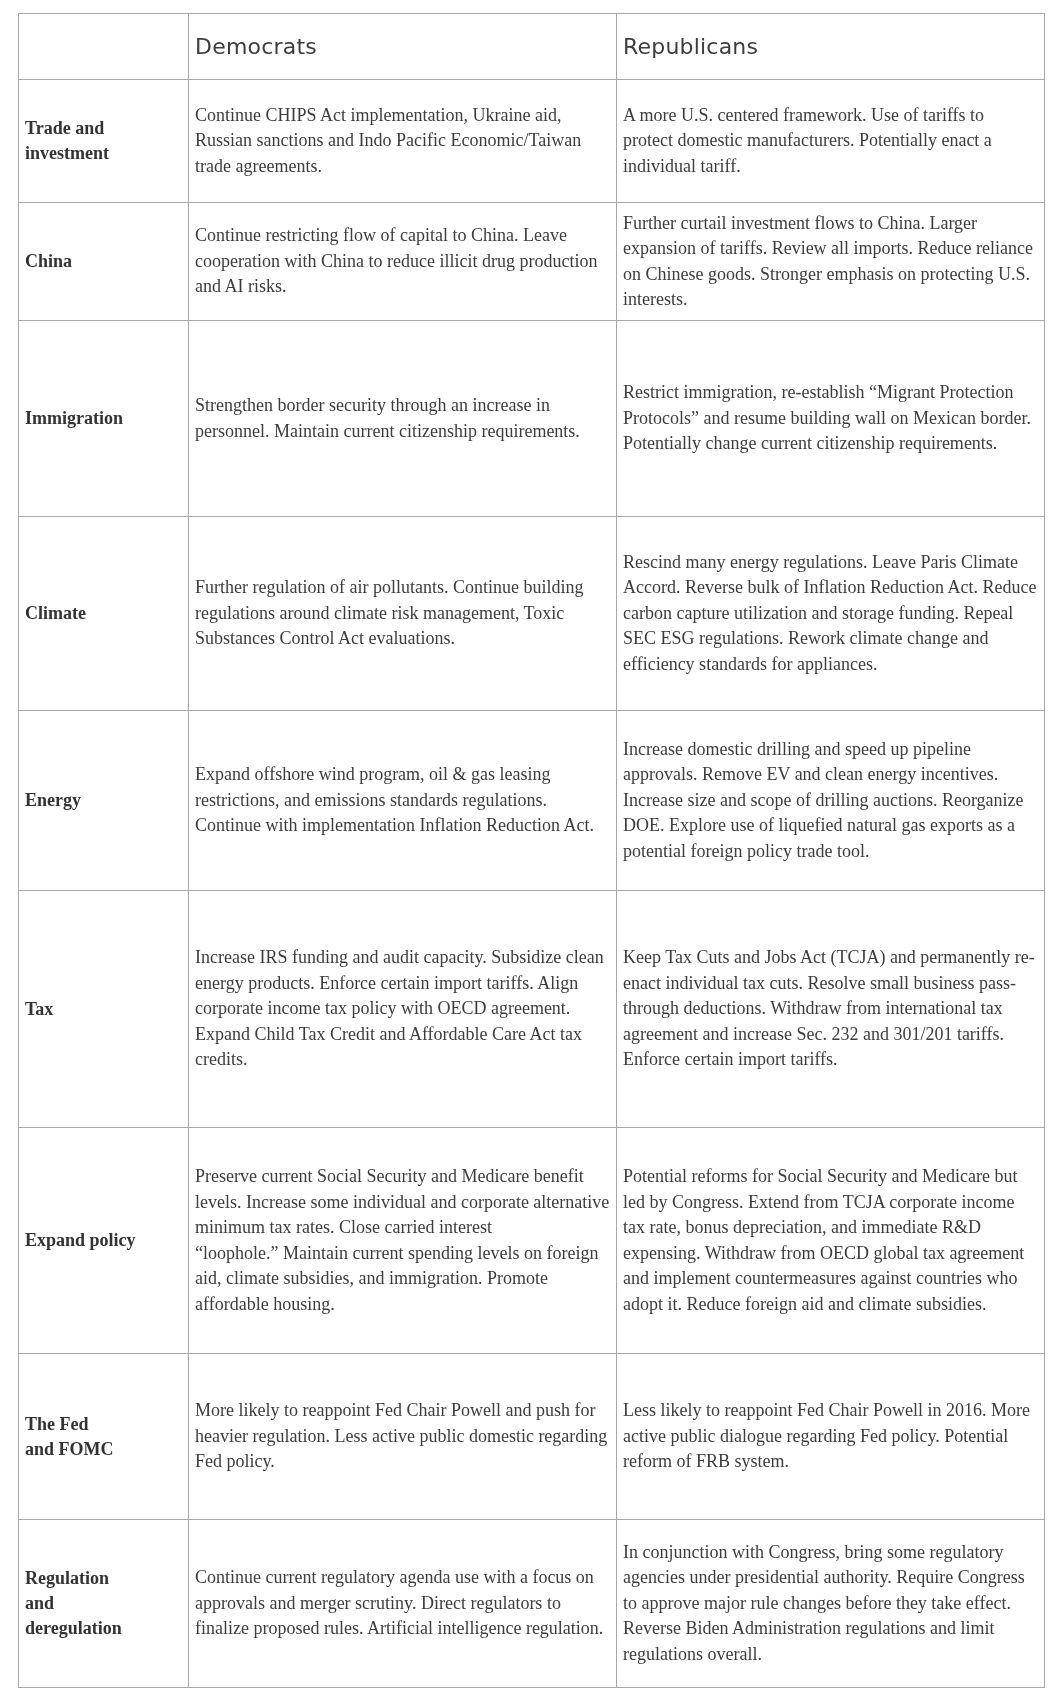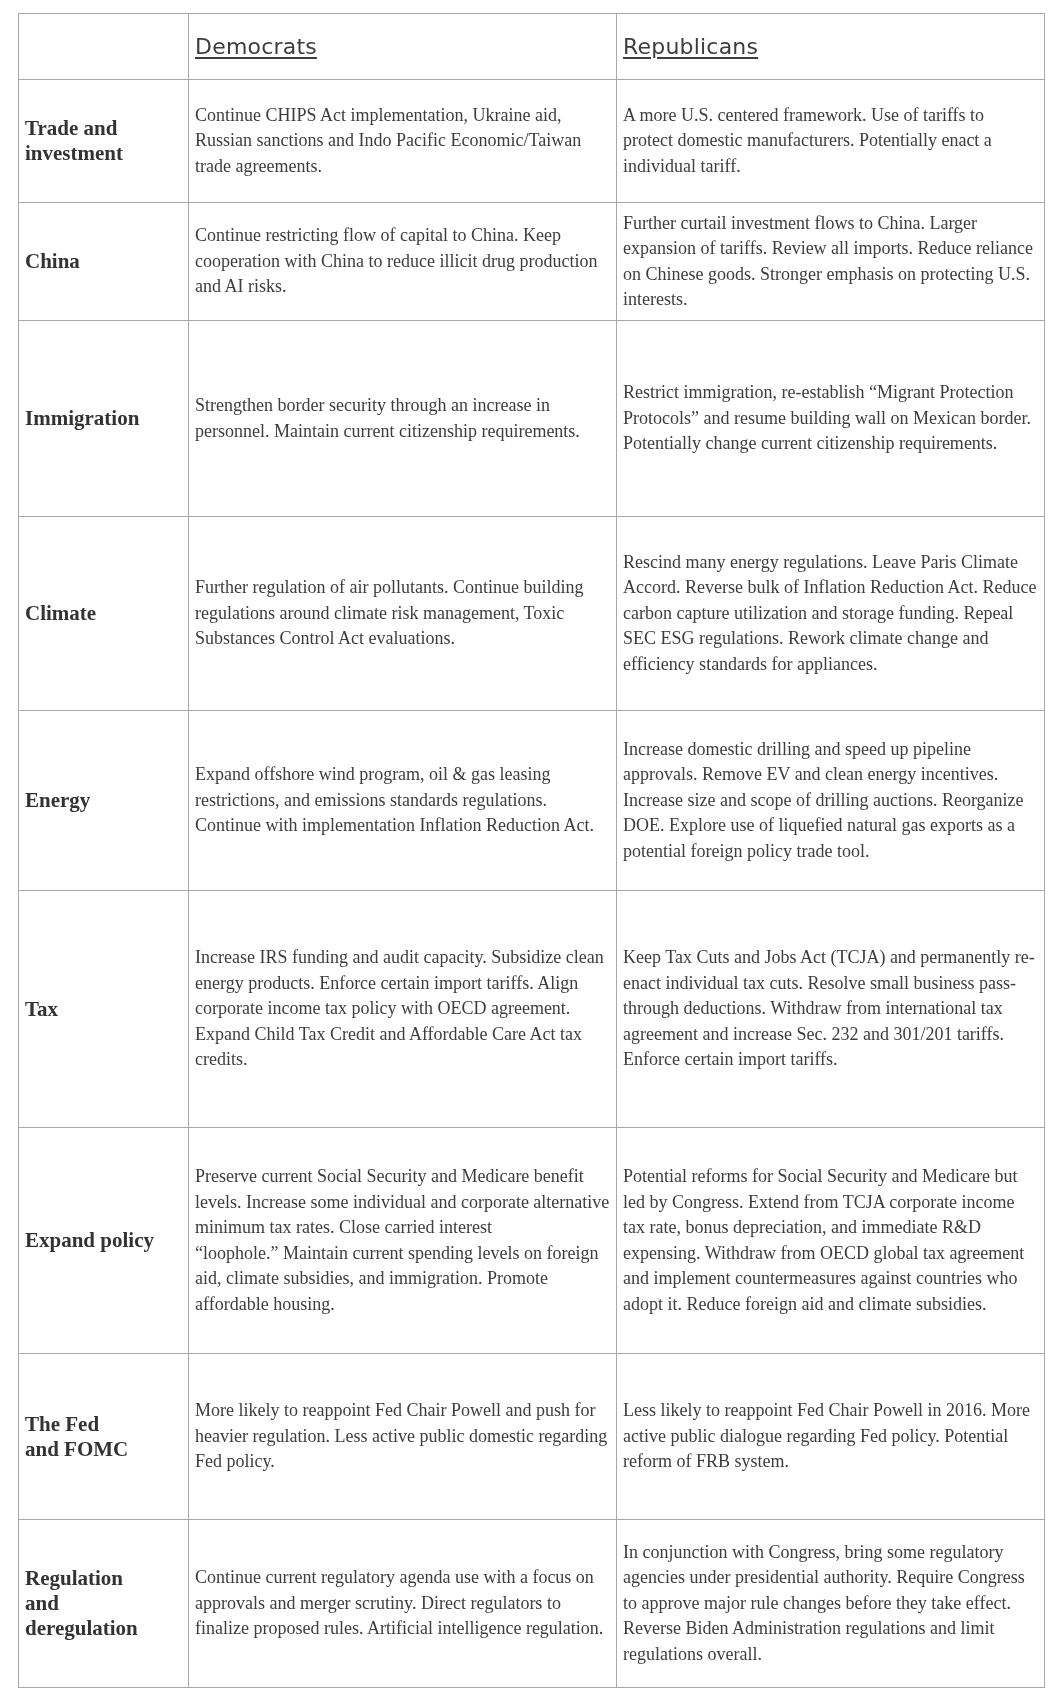--- a/index.html
+++ b/index.html
@@ -34,28 +34,27 @@
     th.head {
       vertical-align: top;
       padding-top: 6px;
       font-family: "DejaVu Sans", sans-serif;
       font-weight: normal;
       font-size: 22px;
       color: #3d3d3d;
       letter-spacing: 0.2px;
     }
     th.head span {
-      text-decoration: underline;
       text-underline-offset: 3px;
       text-decoration-thickness: 1.5px;
     }
     td.topic {
       font-family: "Liberation Serif", serif;
       font-weight: bold;
-      font-size: 21px;
+      font-size: 18px;
       line-height: 25px;
       color: #333333;
       padding-left: 6px;
     }
     td.topic.indent { }
     td.cell {
       font-family: "Liberation Serif", serif;
       font-size: 18px;
       line-height: 25.5px;
       color: #3d3d3d;
@@ -85,21 +84,21 @@
       <td class="cell">
           <span class="txt">Continue CHIPS Act implementation, Ukraine aid, Russian sanctions and Indo Pacific Economic/Taiwan trade agreements.</span>
         </td>
       <td class="cell">
           <span class="txt">A more U.S. centered framework. Use of tariffs to protect domestic manufacturers. Potentially enact a individual tariff.</span>
         </td>
     </tr>
     <tr style="height:118px">
       <td class="topic indent"><span class="txt" style="white-space:pre-line">China</span></td>
       <td class="cell">
-          <span class="txt">Continue restricting flow of capital to China. Keep cooperation with China to reduce illicit drug production and AI risks.</span>
+          <span class="txt">Continue restricting flow of capital to China. Leave cooperation with China to reduce illicit drug production and AI risks.</span>
         </td>
       <td class="cell">
           <span class="txt">Further curtail investment flows to China. Larger expansion of tariffs. Review all imports. Reduce reliance on Chinese goods. Stronger emphasis on protecting U.S. interests.</span>
         </td>
     </tr>
     <tr style="height:196px">
       <td class="topic indent"><span class="txt" style="white-space:pre-line">Immigration</span></td>
       <td class="cell">
           <span class="txt">Strengthen border security through an increase in personnel. Maintain current citizenship requirements.</span>
         </td>

